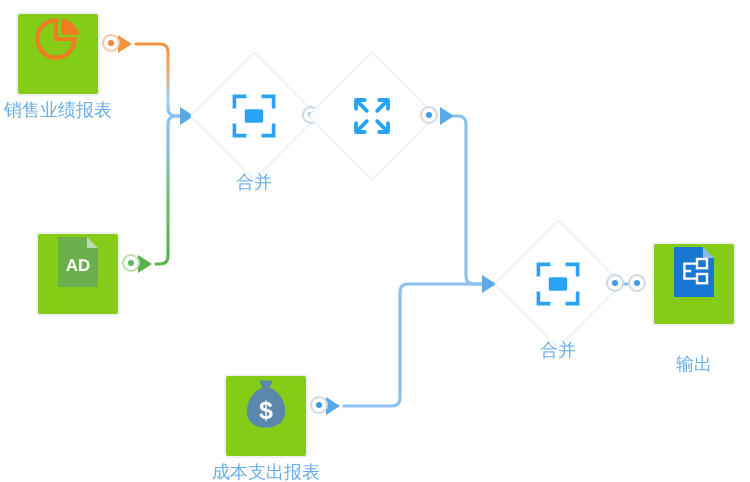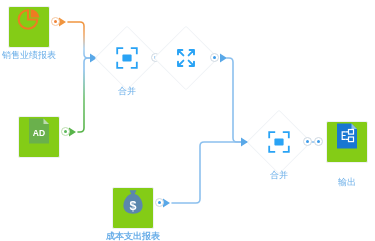--- a/index.html
+++ b/index.html
@@ -145,21 +145,21 @@
   <div class="card-node" style="left:112px; top:187px;">
     <span>
       <svg width="26" height="28" viewBox="0 0 26 28">
         <path d="M9.6 2.2 H16.4 L14.6 6.2 H11.4 Z" fill="#5b87ad"></path>
         <path d="M13 5.8 C18.6 5.8 22.6 12.4 22.6 17.6 C22.6 23 18.6 25.8 13 25.8
                  C7.4 25.8 3.4 23 3.4 17.6 C3.4 12.4 7.4 5.8 13 5.8 Z" fill="#5b87ad"></path>
         <text x="13" y="21.5" font-family="Liberation Sans, sans-serif" font-size="12.5" font-weight="bold" fill="#ffffff" text-anchor="middle">$</text>
       </svg>
     </span>
   </div>
-  <div class="node-label" style="left:100px; top:231px; width:66px;font-weight:bold;">成本支出报表</div>
+  <div class="node-label" style="left:100px; top:231px; width:66px;">成本支出报表</div>
   <div class="port" style="left:155px; top:198px;"></div>
 
   <div class="diamond-node" style="left:104px; top:35px;">
     <div class="dia"></div>
     <div class="glyph">
       <svg width="22" height="22" viewBox="0 0 22 22">
         <path d="M7.2 1.2 H1.2 V7.2" fill="none" stroke="#29a3f5" stroke-width="1.8"></path>
         <path d="M14.8 1.2 H20.8 V7.2" fill="none" stroke="#29a3f5" stroke-width="1.8"></path>
         <path d="M7.2 20.8 H1.2 V14.8" fill="none" stroke="#29a3f5" stroke-width="1.8"></path>
         <path d="M14.8 20.8 H20.8 V14.8" fill="none" stroke="#29a3f5" stroke-width="1.8"></path>

